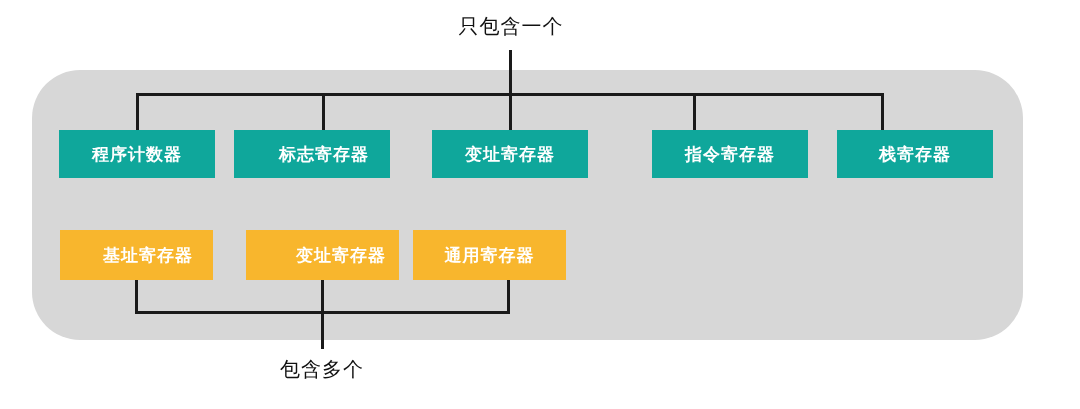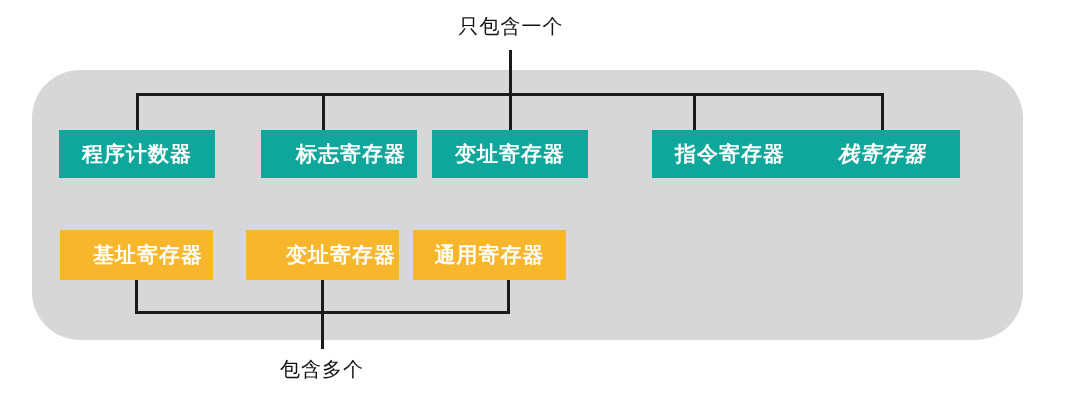--- a/index.html
+++ b/index.html
@@ -43,33 +43,33 @@
     fill: none;
   }
   .box {
     position: absolute;
     height: 48px;
     width: 156px;
     display: flex;
     align-items: center;
     justify-content: center;
     color: var(--box-text);
-    font-size: 21px;
+    font-size: 17px;
     font-weight: bold;
     letter-spacing: 1px;
     z-index: 3;
     white-space: nowrap;
   }
   .single { background: var(--single-box); top: 130px; }
   .multi  { background: var(--multi-box);  top: 230px; height: 50px; width: 153px; }
   .s1 { left: 59px; }
-  .s2 { left: 261px; padding-left: 24px; }
+  .s2 { left: 234px; padding-left: 24px; }
   .s3 { left: 432px; }
   .s4 { left: 652px; }
-  .s5 { left: 804px; font-style: italic; }
+  .s5 { left: 837px; }
   .m1 { left: 60px; padding-left: 23px; }
   .m2 { left: 246px; padding-left: 37px; }
   .m3 { left: 413px; }
   .annotation {
     position: absolute;
     transform: translateX(-50%);
     font-size: 20px;
     font-weight: normal;
     color: var(--label-text);
     letter-spacing: 1px;

